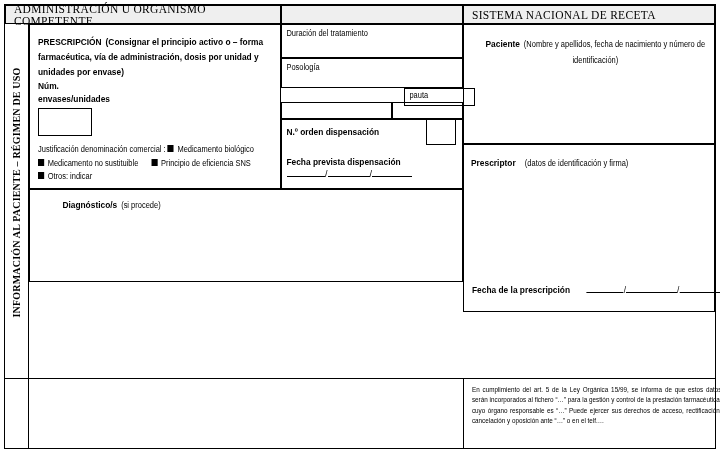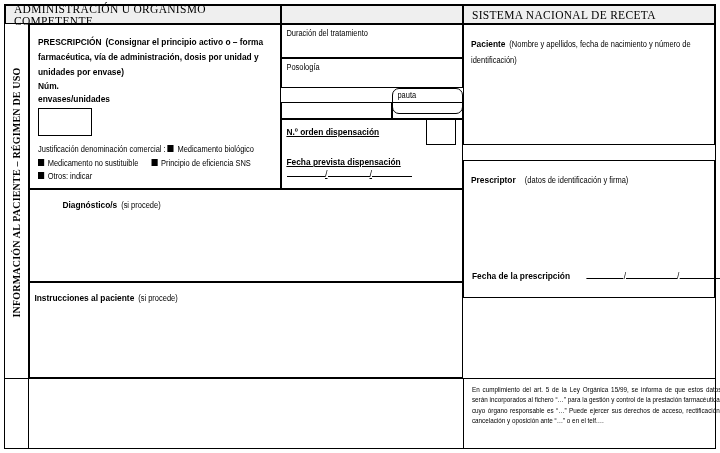--- a/index.html
+++ b/index.html
@@ -128,32 +128,32 @@
   <div class="abs panel" style="left:281px;top:58px;width:182px;height:30px;">
     <div class="pad cnd txt" style="padding:3px 5px;width:113%;">Posología</div>
     <div class="cnd txt" style="padding:0 5px;width:113%;"></div>
   </div>
 
   <div class="abs panel" style="left:281px;top:24px;width:182px;height:34px;">
     <div class="pad cnd txt" style="padding:3px 5px;width:113%;">Duración del  tratamiento</div>
     <div class="cnd txt" style="padding:0 5px;width:113%;"></div>
   </div>
 
-  <div class="abs panel" style="left:392px;top:88px;width:71px;height:26px;border-radius:7px;">
+  <div class="abs panel" style="left:404px;top:88px;width:71px;height:18px;">
     <div class="cnd txt" style="padding:1px 5px;width:113%;">pauta</div>
   </div>
 
   <div class="abs panel" style="left:281px;top:102px;width:111px;height:17px;">
     <div class="cnd txt" style="padding:2px 5px;width:113%;"></div>
   </div>
   <div class="abs panel" style="left:392px;top:102px;width:71px;height:17px;">
     <div class="cnd txt" style="padding:2px 5px;width:113%;"></div>
   </div>
 
-  <div class="abs panel" style="left:281px;top:119px;width:182px;height:70px;text-decoration:underline;">
+  <div class="abs panel" style="left:281px;top:119px;width:182px;height:70px;">
     <div class="cnd lbl" style="padding:6px 0 0 5px;width:113%;">N.º orden dispensación</div>
 
     <div class="cnd lbl" style="padding:19px 0 0 5px;width:113%;">Fecha prevista dispensación</div>
 
     <div style="padding:2px 0 0 5px;font-size:9px;">
       <span class="rule" style="width:38px;"></span><span>/</span><span class="rule" style="width:42px;"></span><span>/</span><span class="rule" style="width:40px;"></span>
     </div>
   </div>
 
   <div class="abs sqbox" style="left:426px;top:119px;width:30px;height:26px;">
@@ -161,37 +161,30 @@
   </div>
 
   <div class="abs panel" style="left:29px;top:189px;width:434px;height:93px;padding-left:28px;">
     <div class="cnd" style="padding:4px 0 0 5px;width:113%;">
       <span class="lbl">Diagnóstico/s</span>
       <span class="txt">(si procede)</span>
     </div>
     <div class="cnd txt" style="padding:4px 5px;width:113%;"></div>
   </div>
 
-  <div class="abs panel" style="left:29px;top:282px;width:434px;height:96px;">
-    <div class="cnd" style="padding:4px 0 0 5px;width:113%;">
-      <span class="lbl">Instrucciones al paciente</span>
-      <span class="txt">(si procede)</span>
-    </div>
-    <div class="cnd txt" style="padding:4px 5px;width:113%;"></div>
-  </div>
-
-  <div class="abs panel" style="left:463px;top:24px;width:252px;height:121px;">
+
+  <div class="abs panel" style="left:463px;top:24px;width:252px;height:121px;text-align:center;">
     <div class="cnd" style="padding:10px 8px 0 8px;width:113%;line-height:13px;">
       <span class="lbl">Paciente</span>
       <span class="txt">(Nombre y apellidos, fecha de nacimiento y número de identificación)</span>
     </div>
     <div class="cnd txt" style="padding:4px 8px;width:113%;"></div>
   </div>
 
-  <div class="abs panel" style="left:463px;top:160px;width:252px;height:138px;">
+  <div class="abs panel" style="left:463px;top:143px;width:252px;height:169px;">
     <div class="cnd" style="padding:8px 8px 0 8px;width:113%;">
       <span class="lbl">Prescriptor</span>
       <span class="txt" style="margin-left:6px;">(datos de identificación y firma)</span>
     </div>
     <div class="cnd txt" style="padding:4px 8px;width:113%;"></div>
 
     <div class="cnd" style="position:absolute;left:8px;bottom:14px;width:113%;white-space:nowrap;">
       <span class="lbl">Fecha  de  la  prescripción</span>
       <span style="display:inline-block;width:10px;"></span>
       <span class="rule" style="width:42px;"></span><span style="font-size:9.5px;">/</span><span class="rule" style="width:58px;"></span><span style="font-size:9.5px;">/</span><span class="rule" style="width:52px;"></span>

